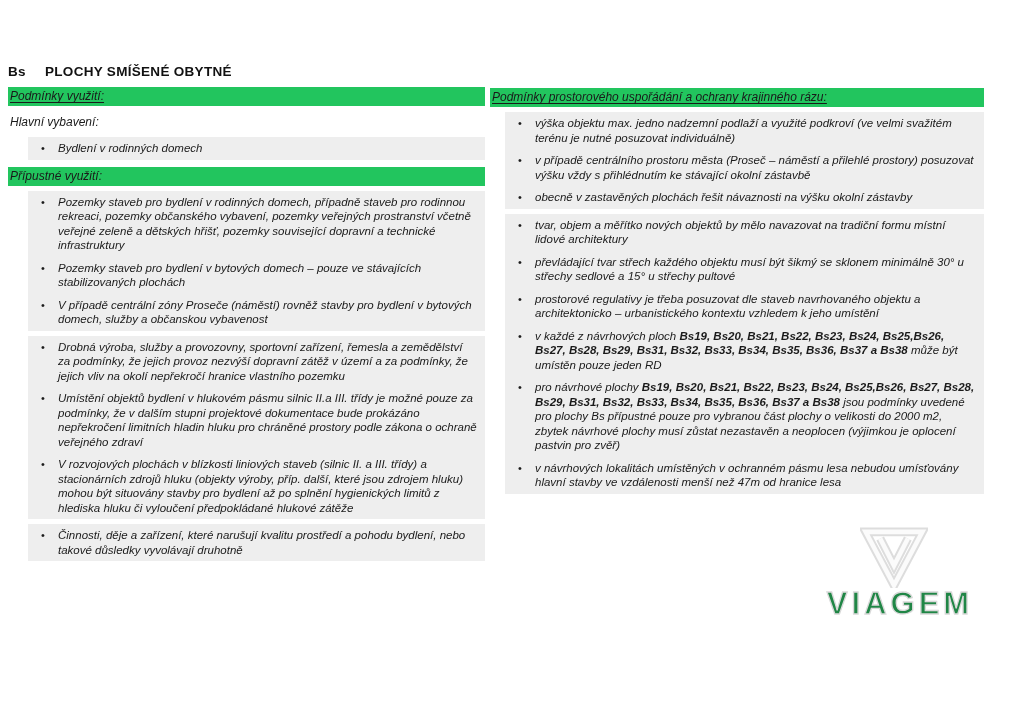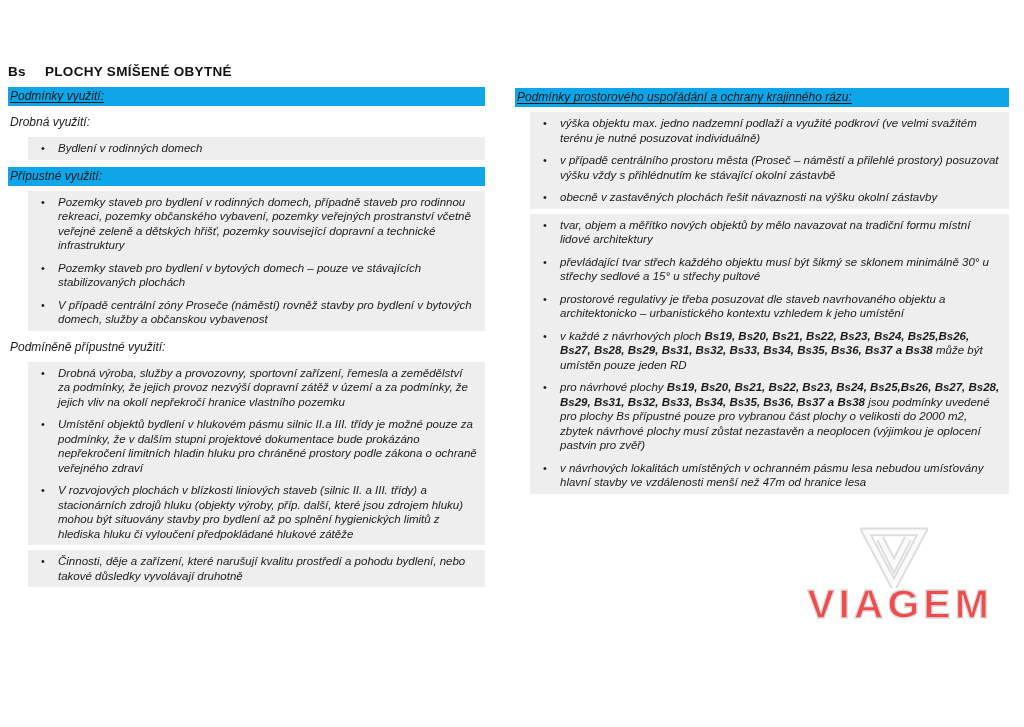--- a/index.html
+++ b/index.html
@@ -21,28 +21,28 @@
     font-style: normal;
     font-weight: 700;
     font-size: 13.5px;
     line-height: 16px;
     color: #111;
     letter-spacing: 0.3px;
   }
   .doc-title .code { width: 37px; }
   .column { position: absolute; top: 0; }
   .col-left  { left: 8px;   top: 64px; width: 477px; }
-  .col-right { left: 515px; top: 88px; width: 494px; }
+  .col-right { left: 490px; top: 88px; width: 494px; }
   .heading {
     font-size: 12px;
     line-height: 15px;
     padding: 2px 2px;
     margin-top: 7px;
   }
-  .heading.band { background: #0ea5e9; }
+  .heading.band { background: #22c55e; }
   .heading.underline { text-decoration: underline; text-underline-offset: 2px; }
   .col-right .heading:first-child { margin-top: 0; }
   .bullets {
     background: #eeeeee;
     margin-top: 5px;
     padding: 4px 4px 4px 0;
   }
   .col-left  .bullets { margin-left: 20px; }
   .col-right .bullets { margin-left: 15px; }
   .bullet { display: flex; margin-top: 8px; }
@@ -68,41 +68,41 @@
   }
   .wm-logo { position: absolute; left: 60px; top: 4px; width: 68px; height: 66px; }
   .wm-text {
     position: absolute;
     left: 0;
     top: 70px;
     width: 200px;
     text-align: center;
     font-style: normal;
     font-weight: 700;
-    font-size: 41px;
+    font-size: 31px;
     line-height: 32px;
     letter-spacing: 4px;
-    color: #ef4444;
+    color: #15803d;
     -webkit-text-stroke: 1.3px #d8d8d8;
     text-shadow: 0 0 1px #d5d5d5;
   }
 </style>
 </head>
 <body>
 
 <div class="page">
 
   <div class="column col-left">
     <div class="doc-title">
       <span class="code">Bs</span>
       <span>PLOCHY SMÍŠENÉ OBYTNÉ</span>
     </div>
     <div>
         <div class="heading band underline">Podmínky využití:</div>
-        <div class="heading">Drobná využití:</div>
+        <div class="heading">Hlavní vybavení:</div>
         <div class="bullets">
           <div class="bullet">
             <span class="dot">•</span>
             <span class="btext"><span>Bydlení v rodinných domech</span></span>
           </div>
         </div>
         <div class="heading band">Přípustné využití:</div>
         <div class="bullets">
           <div class="bullet">
             <span class="dot">•</span>
@@ -110,21 +110,20 @@
           </div>
           <div class="bullet">
             <span class="dot">•</span>
             <span class="btext"><span>Pozemky staveb pro bydlení v bytových domech – pouze ve stávajících stabilizovaných plochách</span></span>
           </div>
           <div class="bullet">
             <span class="dot">•</span>
             <span class="btext"><span>V případě centrální zóny Proseče (náměstí) rovněž stavby pro bydlení v bytových domech, služby a občanskou vybavenost</span></span>
           </div>
         </div>
-        <div class="heading">Podmíněně přípustné využití:</div>
         <div class="bullets">
           <div class="bullet">
             <span class="dot">•</span>
             <span class="btext"><span>Drobná výroba, služby a provozovny, sportovní zařízení, řemesla a zemědělství za podmínky, že jejich provoz nezvýší dopravní zátěž v území a za podmínky, že jejich vliv na okolí nepřekročí hranice vlastního pozemku</span></span>
           </div>
           <div class="bullet">
             <span class="dot">•</span>
             <span class="btext"><span>Umístění objektů bydlení v hlukovém pásmu silnic II.a III. třídy je možné pouze za podmínky,  že v dalším stupni projektové dokumentace bude prokázáno nepřekročení limitních hladin hluku pro chráněné prostory podle zákona o ochraně veřejného zdraví</span></span>
           </div>
           <div class="bullet">

